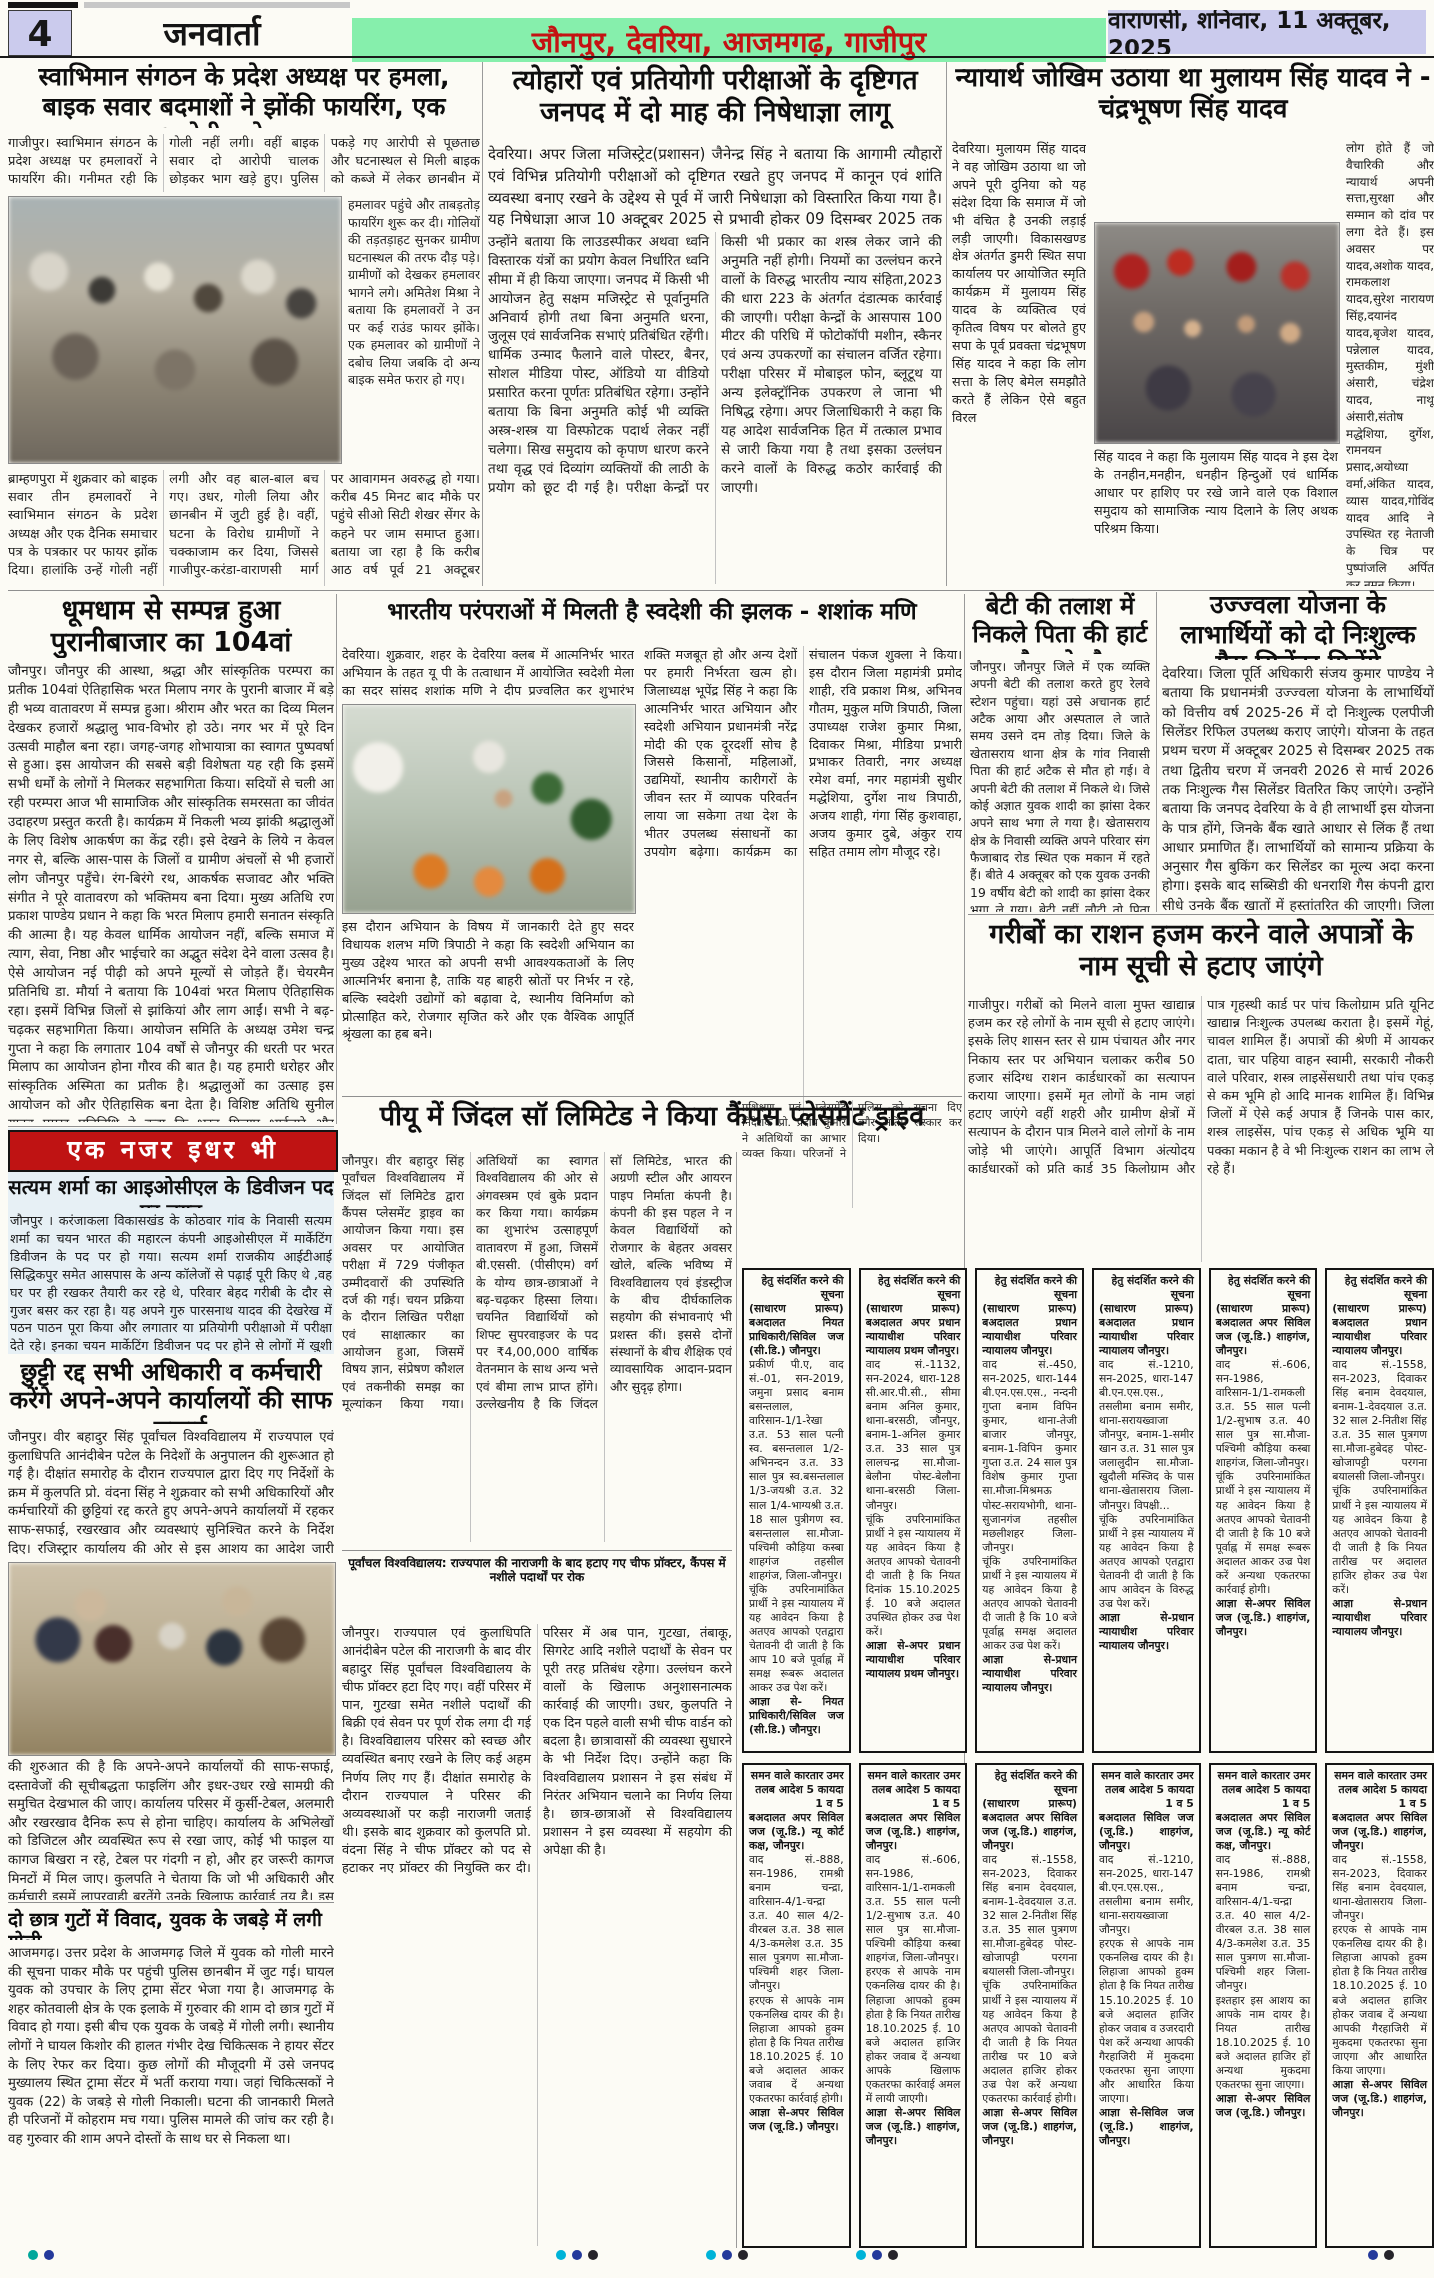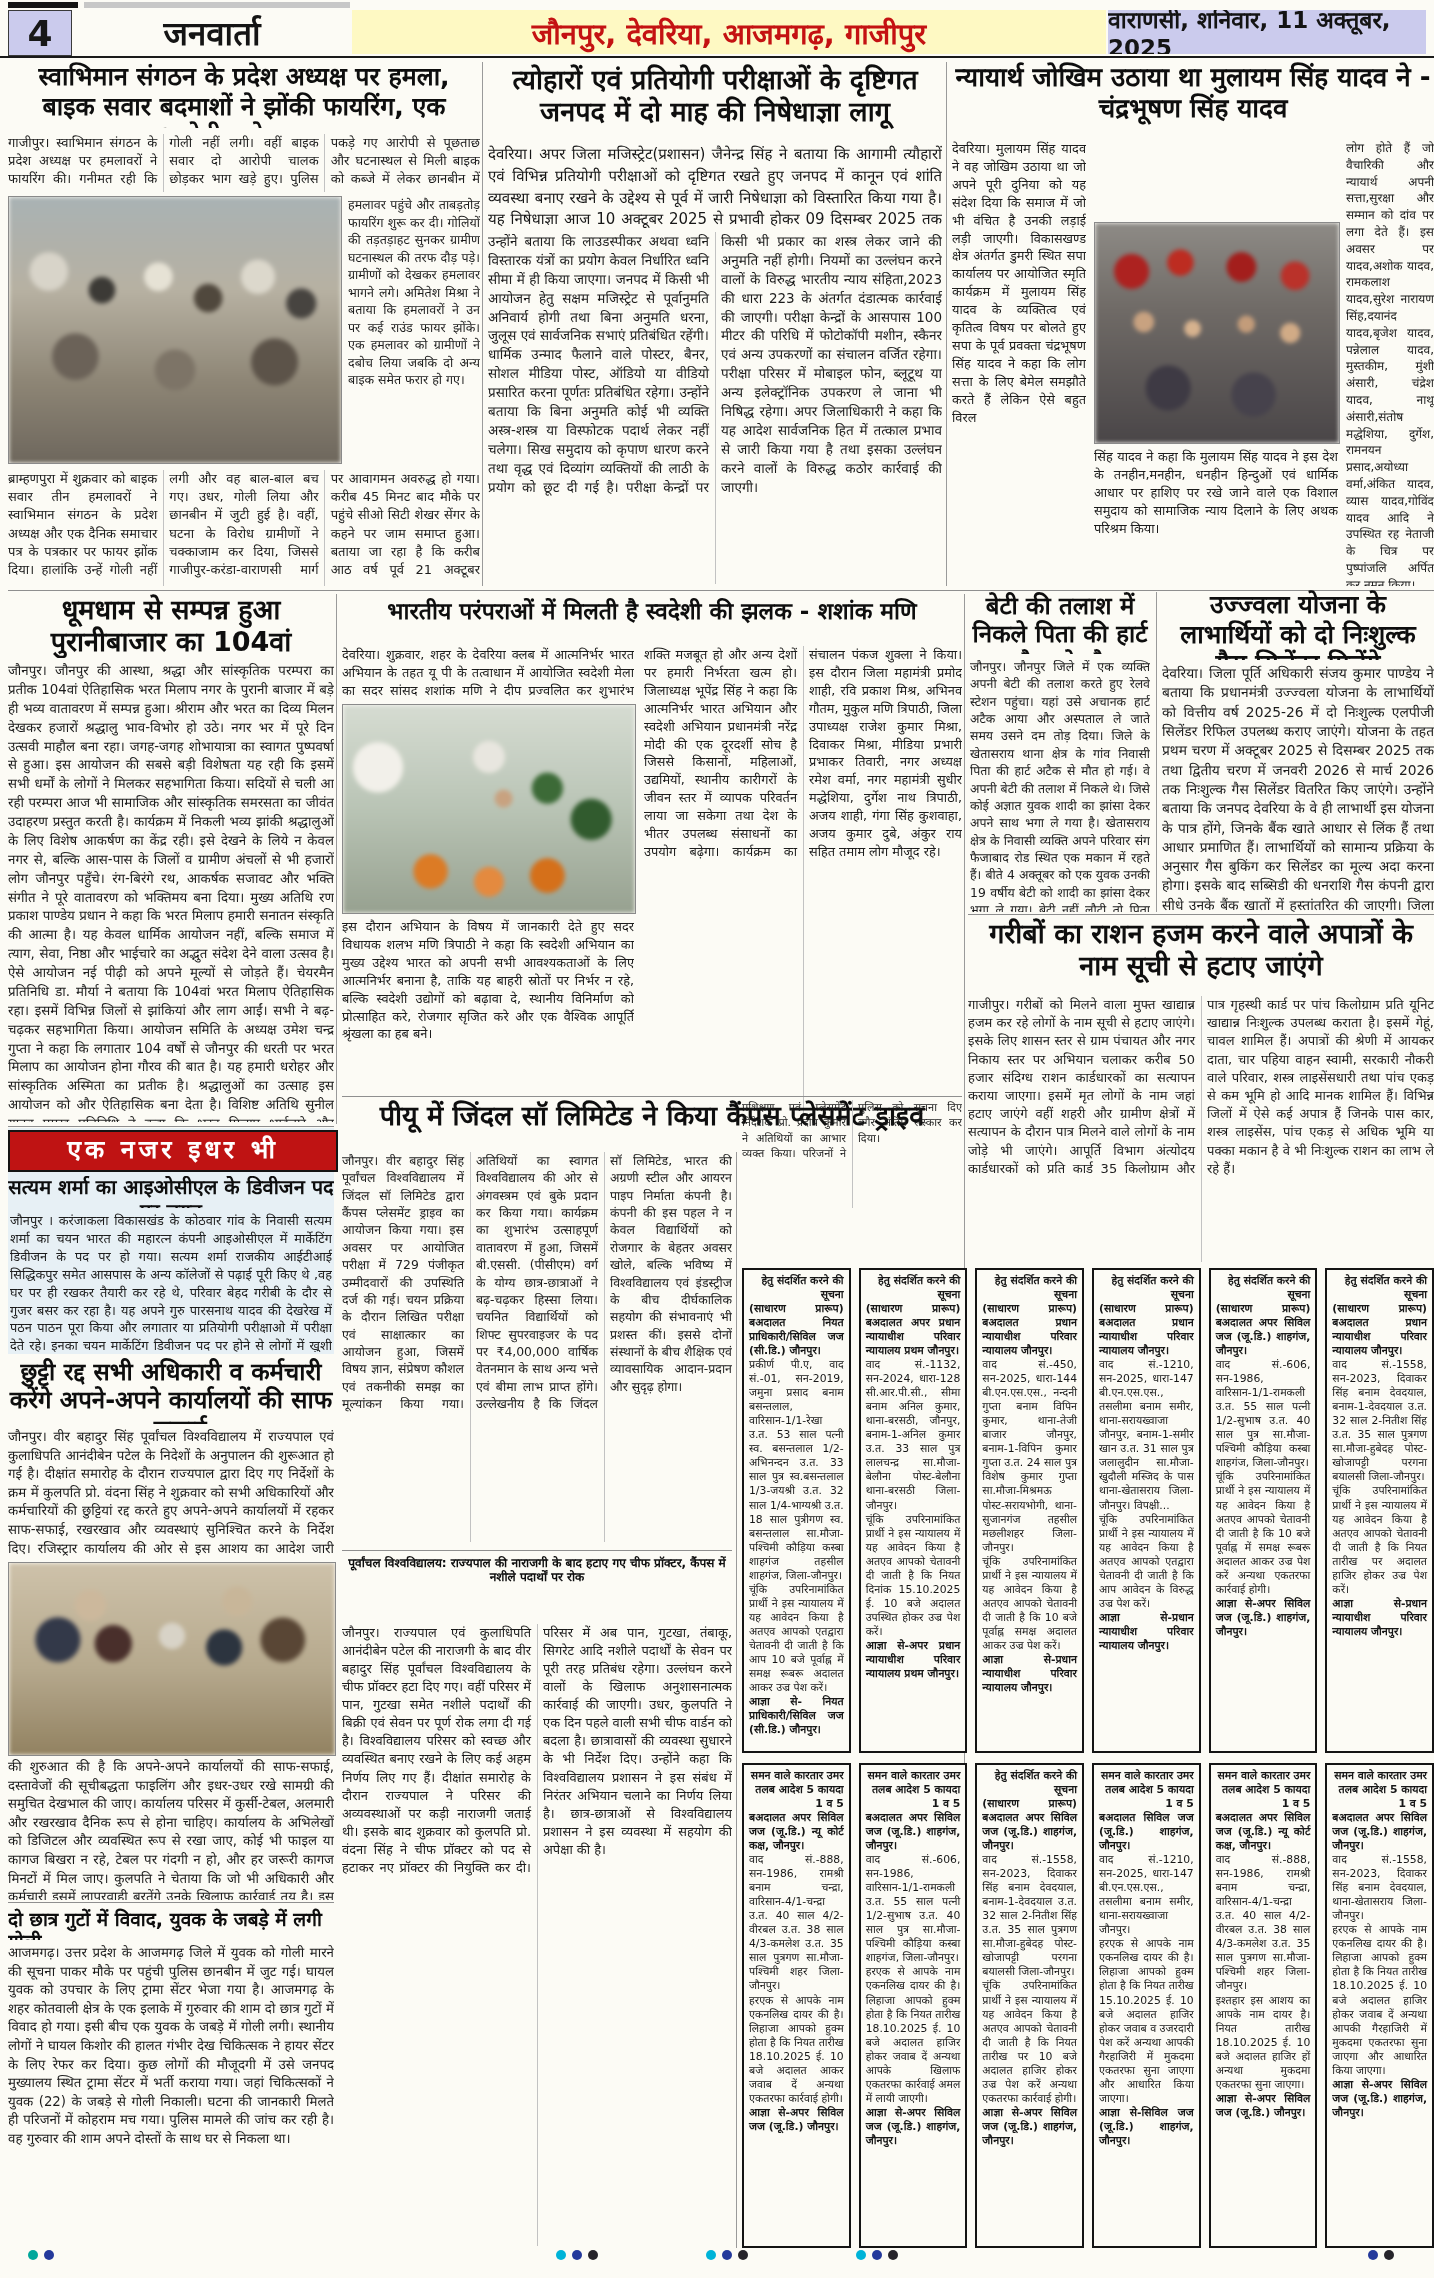--- a/index.html
+++ b/index.html
@@ -75,21 +75,21 @@
 </style>
 </head>
 <body>
 
 <div id="page">
 
   <div class="abs" style="left:8px;top:2px;width:70px;height:6px;background:#141414;"></div>
   <div class="abs" style="left:84px;top:2px;width:266px;height:6px;background:#c7c7c7;"></div>
   <div class="abs headerbox" style="left:8px;top:10px;width:62px;height:44px;background:#cbcbed;border:1px solid #3a3a3a;font-size:36px;">4</div>
   <div class="abs headerbox" style="left:74px;top:10px;width:276px;height:44px;font-size:33px;color:#141414;">जनवार्ता</div>
-  <div class="abs headerbox" style="left:352px;top:10px;width:754px;height:44px;background:#fef9c3;font-size:29px;color:#c41212;">जौनपुर, देवरिया, आजमगढ़, गाजीपुर</div>
+  <div class="abs headerbox" style="left:352px;top:18px;width:754px;height:44px;background:#86efac;font-size:29px;color:#c41212;">जौनपुर, देवरिया, आजमगढ़, गाजीपुर</div>
   <div class="abs headerbox" style="left:1108px;top:10px;width:318px;height:44px;background:#cbcbed;font-size:23px;color:#141414;">वाराणसी, शनिवार, 11 अक्तूबर, 2025</div>
   <div class="abs hrule2" style="left:0;top:56px;width:1434px;"></div>
 
   <div class="abs vrule" style="left:482px;top:62px;height:524px;"></div>
   <div class="abs vrule" style="left:946px;top:62px;height:524px;"></div>
 
   <div class="abs hl" style="left:8px;top:62px;width:472px;height:66px;font-size:25px;">स्वाभिमान संगठन के प्रदेश अध्यक्ष पर हमला, बाइक सवार बदमाशों ने झोंकी फायरिंग, एक आरोपी दबोचा गया</div>
   <div class="abs bodytxt cols3" style="left:8px;top:134px;width:472px;height:58px;">गाजीपुर। स्वाभिमान संगठन के प्रदेश अध्यक्ष पर हमलावरों ने फायरिंग की। गनीमत रही कि गोली नहीं लगी। वहीं बाइक सवार दो आरोपी चालक छोड़कर भाग खड़े हुए। पुलिस पकड़े गए आरोपी से पूछताछ और घटनास्थल से मिली बाइक को कब्जे में लेकर छानबीन में जुट गई है। गाजीपुर जिले के करंडा थाना क्षेत्र के ब्राम्हणपुरा गांव में शुक्रवार को यह सनसनीखेज वारदात हुई।</div>
   <div class="abs photo" style="left:8px;top:196px;width:332px;height:266px;">
       <div class="ph ph1"></div>

